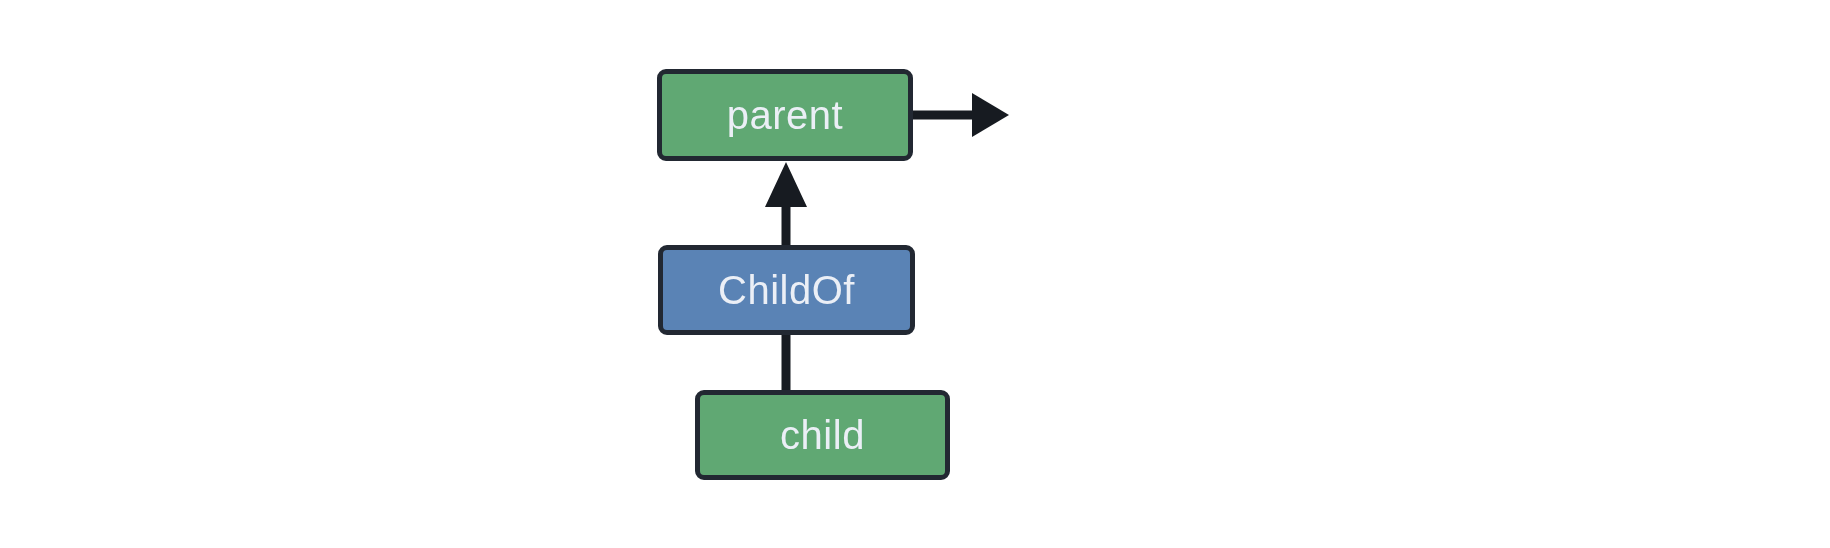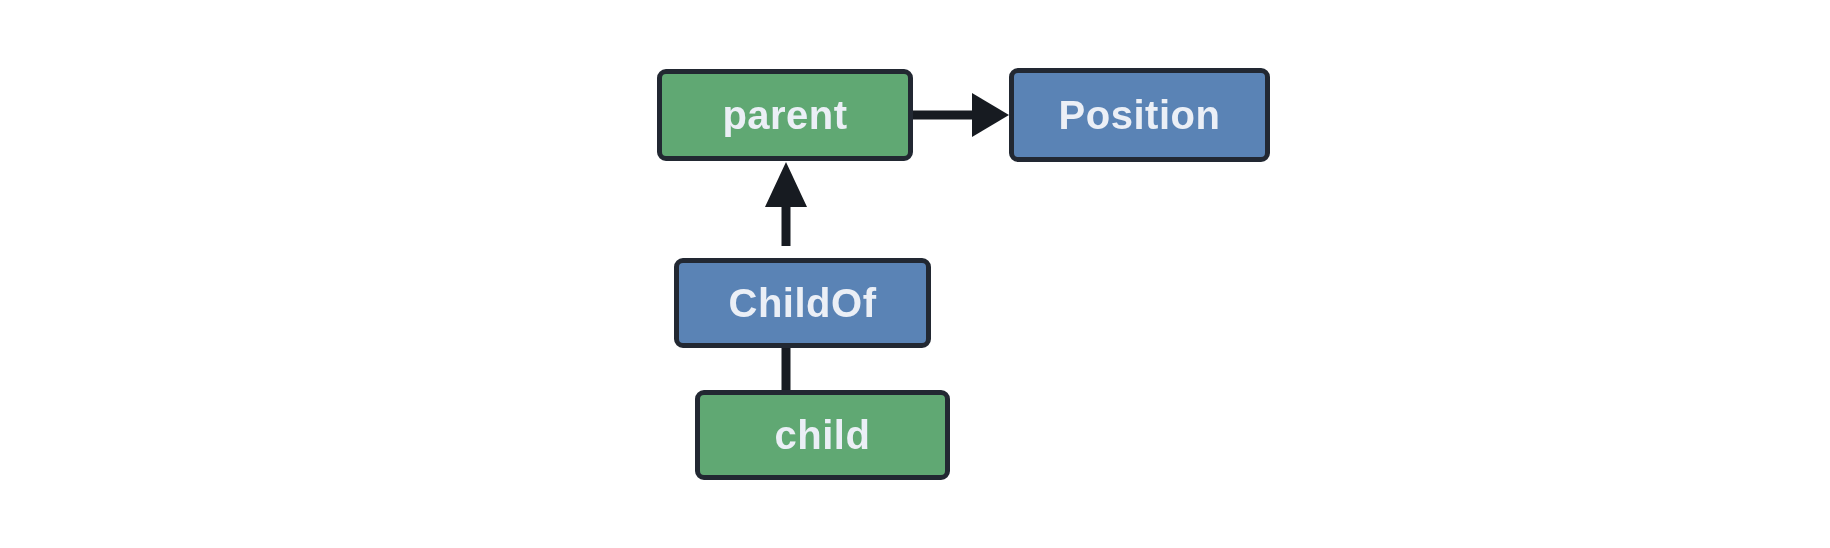--- a/index.html
+++ b/index.html
@@ -7,21 +7,20 @@
     padding: 0;
     background: #ffffff;
   }
   .canvas {
     position: relative;
     width: 1726px;
     height: 548px;
     background: #ffffff;
     overflow: hidden;
     font-family: "Liberation Sans", sans-serif;
-    font-weight: bold;
   }
   .edges-layer {
     position: absolute;
     left: 0;
     top: 0;
     width: 1830px;
     height: 548px;
     pointer-events: none;
   }
   .node {
@@ -36,21 +35,21 @@
     font-size: 40px;
     line-height: 1;
     letter-spacing: 0.5px;
     user-select: none;
   }
   .node--entity { background: #60a873; }
   .node--component { background: #5a83b5; }
 
   .node--parent   { left: 657px;  top: 69px;  width: 256px; height: 92px; }
   .node--position { left: 1009px; top: 68px;  width: 261px; height: 94px; }
-  .node--childof  { left: 658px;  top: 258px; width: 257px; height: 90px; margin-left: 16px; }
+  .node--childof  { left: 658px;  top: 245px; width: 257px; height: 90px; }
   .node--child    { left: 658px;  top: 390px; width: 255px; height: 90px; margin-left: 37px; }
 </style>
 </head>
 <body>
 
 <div class="canvas">
 
   <svg class="edges-layer" width="1830" height="548" viewBox="0 0 1830 548" xmlns="http://www.w3.org/2000/svg">
 
     <g>
@@ -65,23 +64,20 @@
 
     <g>
       <line x1="786" y1="392" x2="786" y2="334" stroke="#171b21" stroke-width="9"></line>
     </g>
   </svg>
 
   <div class="node node--entity node--parent">
     <span>parent</span>
   </div>
 
-  <div class="node node--component node--position">
-    <span>Position</span>
-  </div>
 
   <div class="node node--component node--childof">
     <span>ChildOf</span>
   </div>
 
   <div class="node node--entity node--child">
     <span>child</span>
   </div>
 
 </div>

